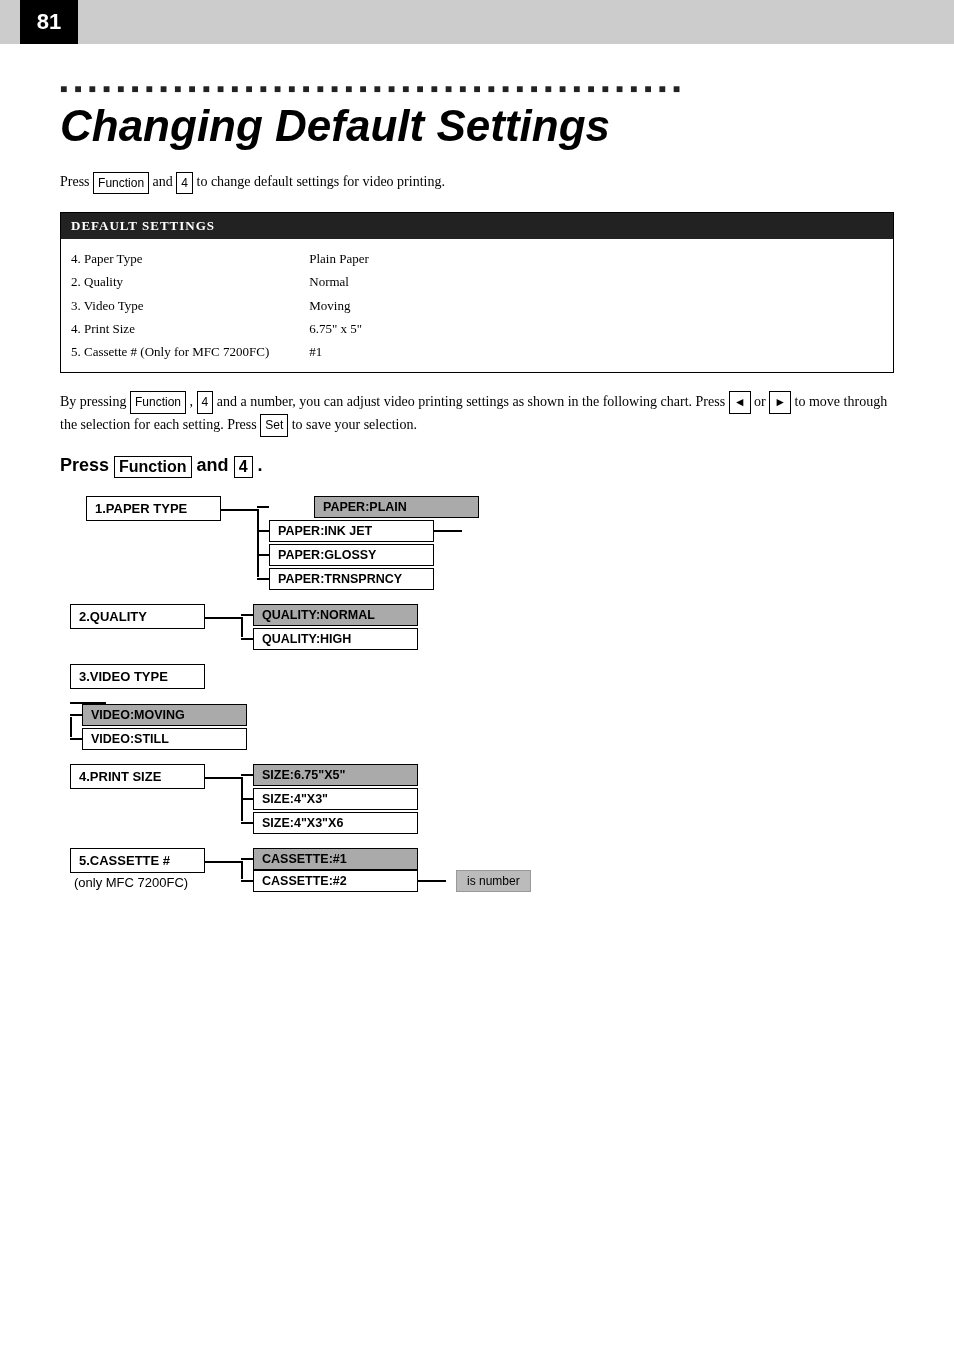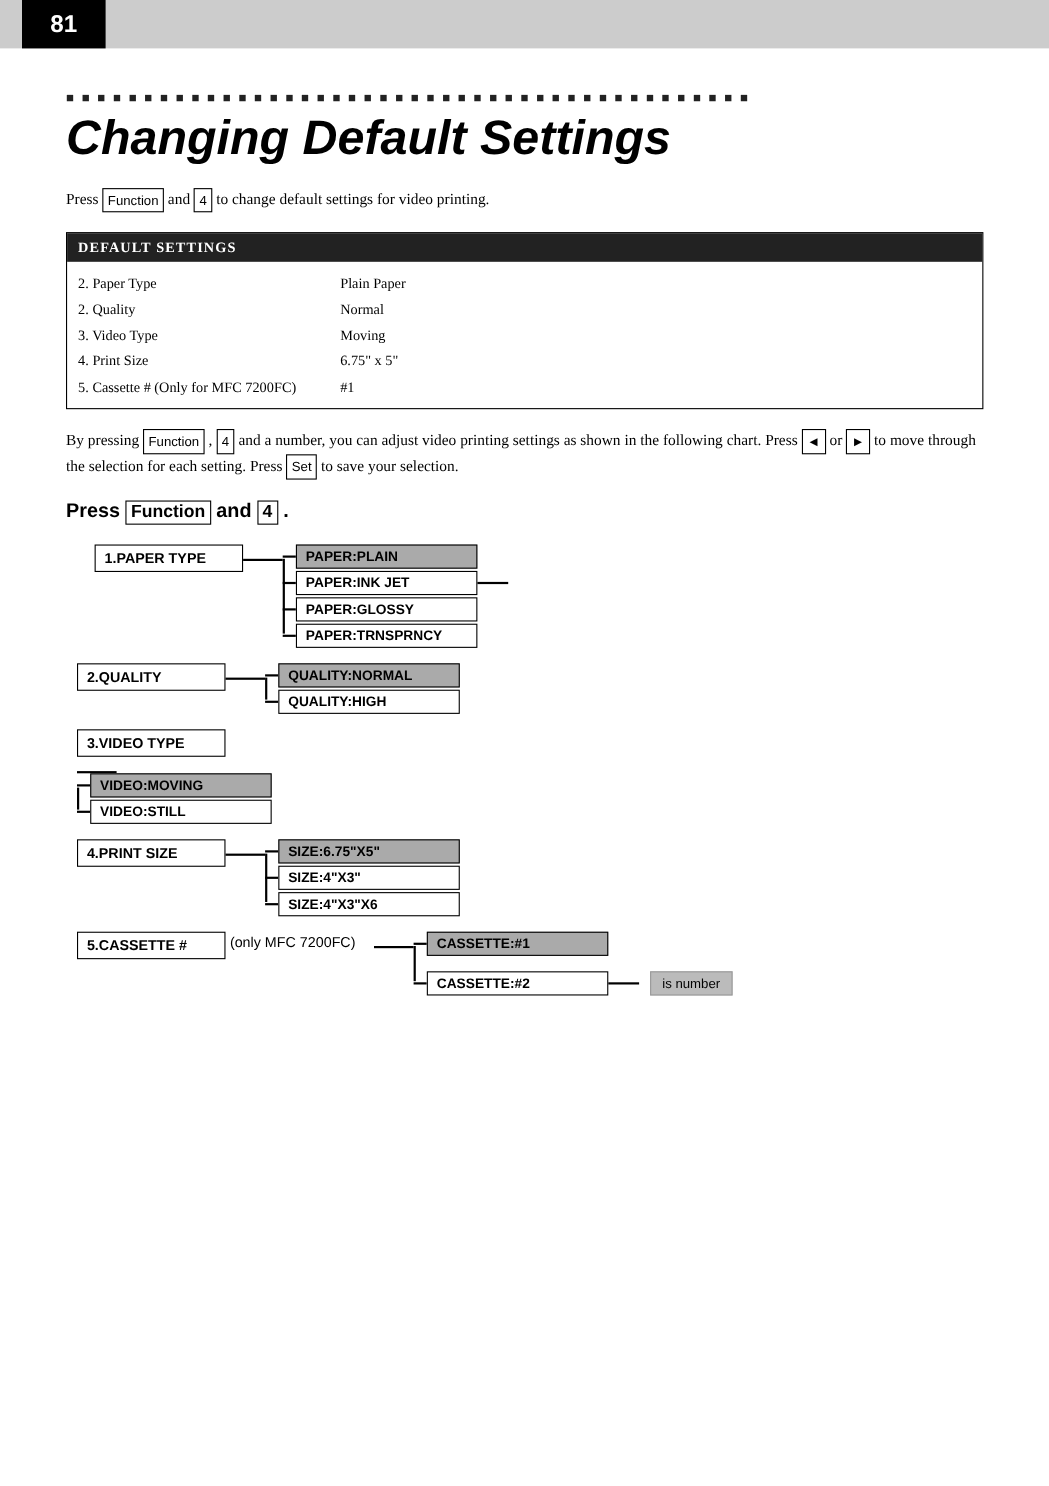--- a/index.html
+++ b/index.html
@@ -32,21 +32,21 @@
       font-weight: normal;
       color: #000;
     }
 
     .header-page-num {
       background: #000;
       color: #fff;
       font-size: 22px;
       font-weight: bold;
       font-family: Arial, sans-serif;
-      width: 76px;
+      width: 58px;
       height: 44px;
       display: flex;
       align-items: center;
       justify-content: center;
     }
 
     
     .dots-row {
       text-align: left;
       padding: 38px 60px 0 60px;
@@ -203,21 +203,21 @@
   <span class="key-box">Function</span>
   <span> and </span>
   <span class="key-box">4</span>
   <span> to change default settings for video printing.</span>
 </div>
 
 <div class="settings-table-wrap">
   <div class="settings-table-header">DEFAULT SETTINGS</div>
   <div class="settings-table-body">
     <div class="settings-col">
-      <div>2.  Paper Type</div>
+      <div>4.  Paper Type</div>
       <div>2.  Quality</div>
       <div>3.  Video Type</div>
       <div>4.  Print Size</div>
       <div>5.  Cassette # (Only for MFC 7200FC)</div>
     </div>
     <div class="settings-col">
       <div>Plain Paper</div>
       <div>Normal</div>
       <div>Moving</div>
       <div>6.75" x 5"</div>
@@ -255,21 +255,21 @@
     <div style="display:flex; flex-direction:column; flex-shrink:0;margin-left:16px;">
       <div class="diag-left-box">1.PAPER TYPE</div>
     </div>
 
     <div style="width:36px; height:2px; background:#000; margin-top:13px; flex-shrink:0;"></div>
 
     <div style="position:relative; flex-shrink:0;">
 
       <div style="position:absolute; left:0; top:13px; bottom:13px; width:2px; background:#000;"></div>
 
-      <div style="display:flex; align-items:center; margin-bottom:2px;">
+      <div style="display:flex; align-items:center; margin-bottom:2px;gap:45px;">
         <div style="width:12px; height:2px; background:#000; flex-shrink:0;"></div>
         <div class="mid-box shaded">PAPER:PLAIN</div>
       </div>
       <div style="display:flex; align-items:center; margin-bottom:2px; position:relative;">
         <div style="width:12px; height:2px; background:#000; flex-shrink:0;"></div>
         <div class="mid-box">PAPER:INK JET</div>
 
         <div style="width:28px; height:2px; background:#000; flex-shrink:0;"></div>
 
       </div>
@@ -336,28 +336,28 @@
         <div class="mid-box">SIZE:4"X3"</div>
       </div>
       <div style="display:flex; align-items:center;">
         <div style="width:12px; height:2px; background:#000; flex-shrink:0;"></div>
         <div class="mid-box">SIZE:4"X3"X6</div>
       </div>
     </div>
   </div>
 
   <div style="display:flex; align-items:flex-start; margin-bottom:14px;">
-    <div style="flex-shrink:0; display:flex; flex-direction:row;justify-content:space-between;">
+    <div style="flex-shrink:0; display:flex; flex-direction:column;justify-content:space-between;">
       <div class="diag-left-box">5.CASSETTE #</div>
       <div class="diag-left-sub">(only MFC 7200FC)</div>
     </div>
     <div style="width:36px; height:2px; background:#000; margin-top:13px; flex-shrink:0;"></div>
     <div style="position:relative; flex-shrink:0;">
       <div style="position:absolute; left:0; top:13px; bottom:13px; width:2px; background:#000;"></div>
-      <div style="display:flex; align-items:center; margin-bottom:14px;">
+      <div style="display:flex; align-items:center; margin-bottom:0;">
         <div style="width:12px; height:2px; background:#000; flex-shrink:0;"></div>
         <div class="mid-box shaded">CASSETTE:#1</div>
       </div>
       <div style="display:flex; align-items:center;">
         <div style="width:12px; height:2px; background:#000; flex-shrink:0;"></div>
         <div class="mid-box">CASSETTE:#2</div>
 
         <div style="width:28px; height:2px; background:#000; flex-shrink:0;"></div>
         <div class="default-label">is number</div>
       </div>

